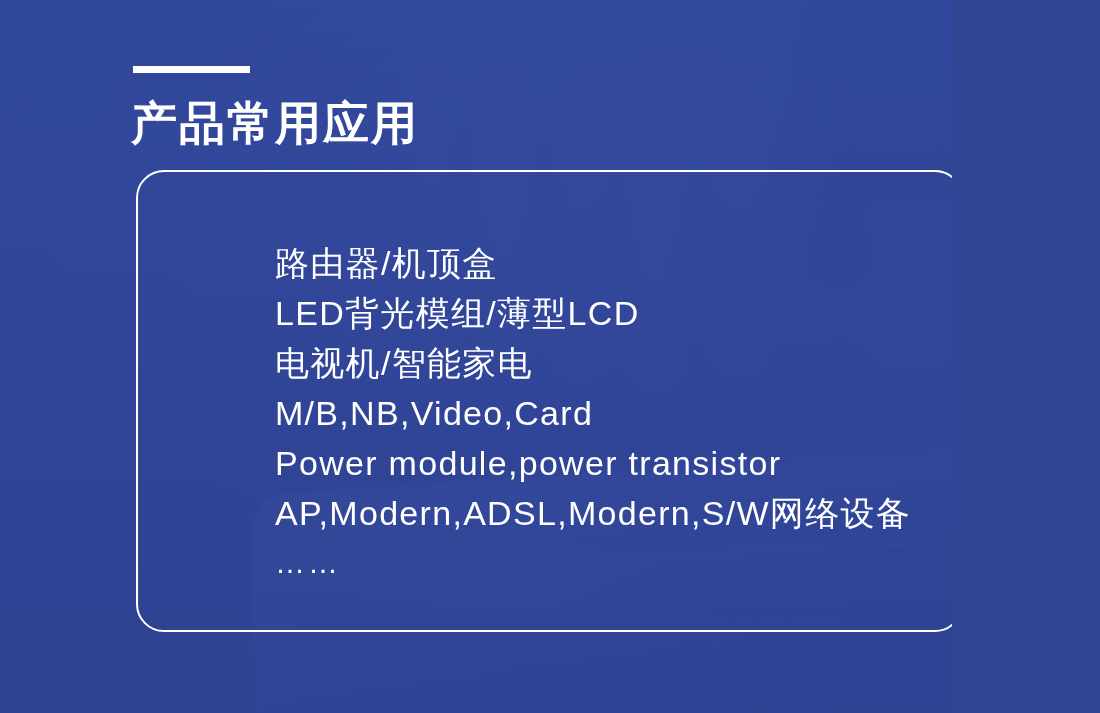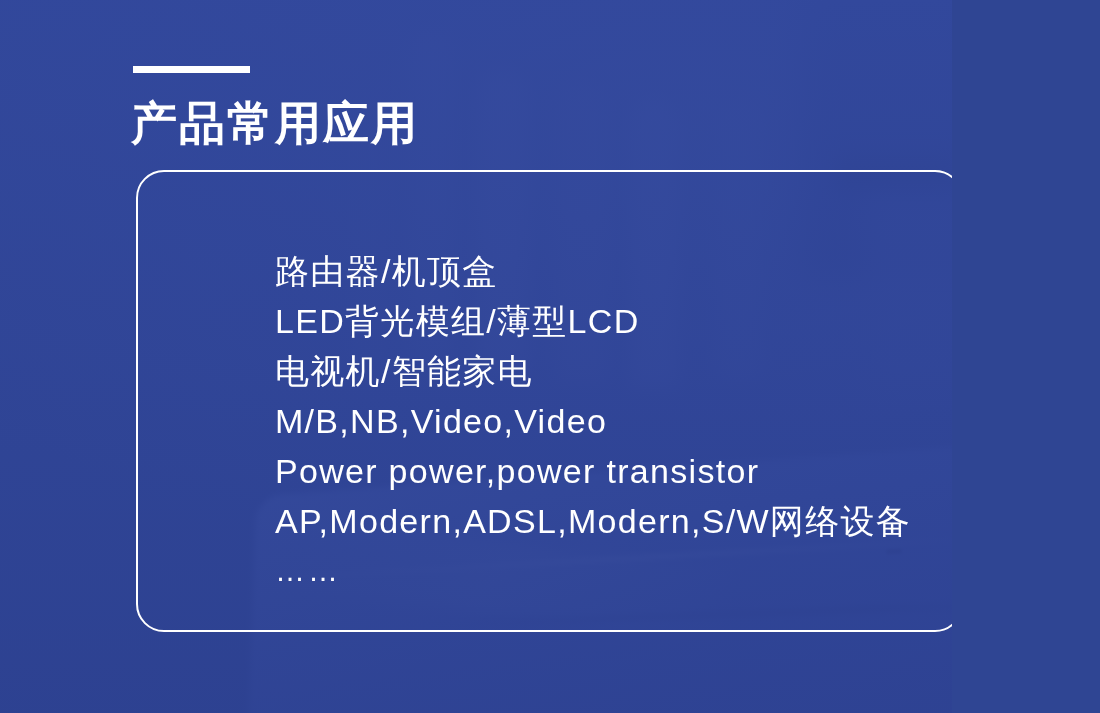--- a/index.html
+++ b/index.html
@@ -176,21 +176,21 @@
     width: 827px;
     height: 462px;
     box-sizing: border-box;
     border: 2px solid #ffffff;
     border-radius: 28px;
   }
 
   .app-list {
     position: absolute;
     left: 275px;
-    top: 246px;
+    top: 238px;
     width: 700px;
   }
 
   .app-line {
     color: #ffffff;
     font-size: 34px;
     font-weight: 300;
     letter-spacing: 1.3px;
     line-height: 50px;
     white-space: nowrap;
@@ -235,20 +235,20 @@
     <div class="accent-rule"></div>
 
     <div class="page-title">产品常用应用</div>
 
     <div class="app-box"></div>
 
     <div class="app-list">
       <div class="app-line">路由器/机顶盒</div>
       <div class="app-line">LED背光模组/薄型LCD</div>
       <div class="app-line">电视机/智能家电</div>
-      <div class="app-line">M/B,NB,Video,Video</div>
-      <div class="app-line">Power power,power transistor</div>
+      <div class="app-line">M/B,NB,Video,Card</div>
+      <div class="app-line">Power module,power transistor</div>
       <div class="app-line">AP,Modern,ADSL,Modern,S/W网络设备</div>
       <div class="app-line ellipsis">……</div>
     </div>
 
   </div>
 </div>
 
 </body></html>

